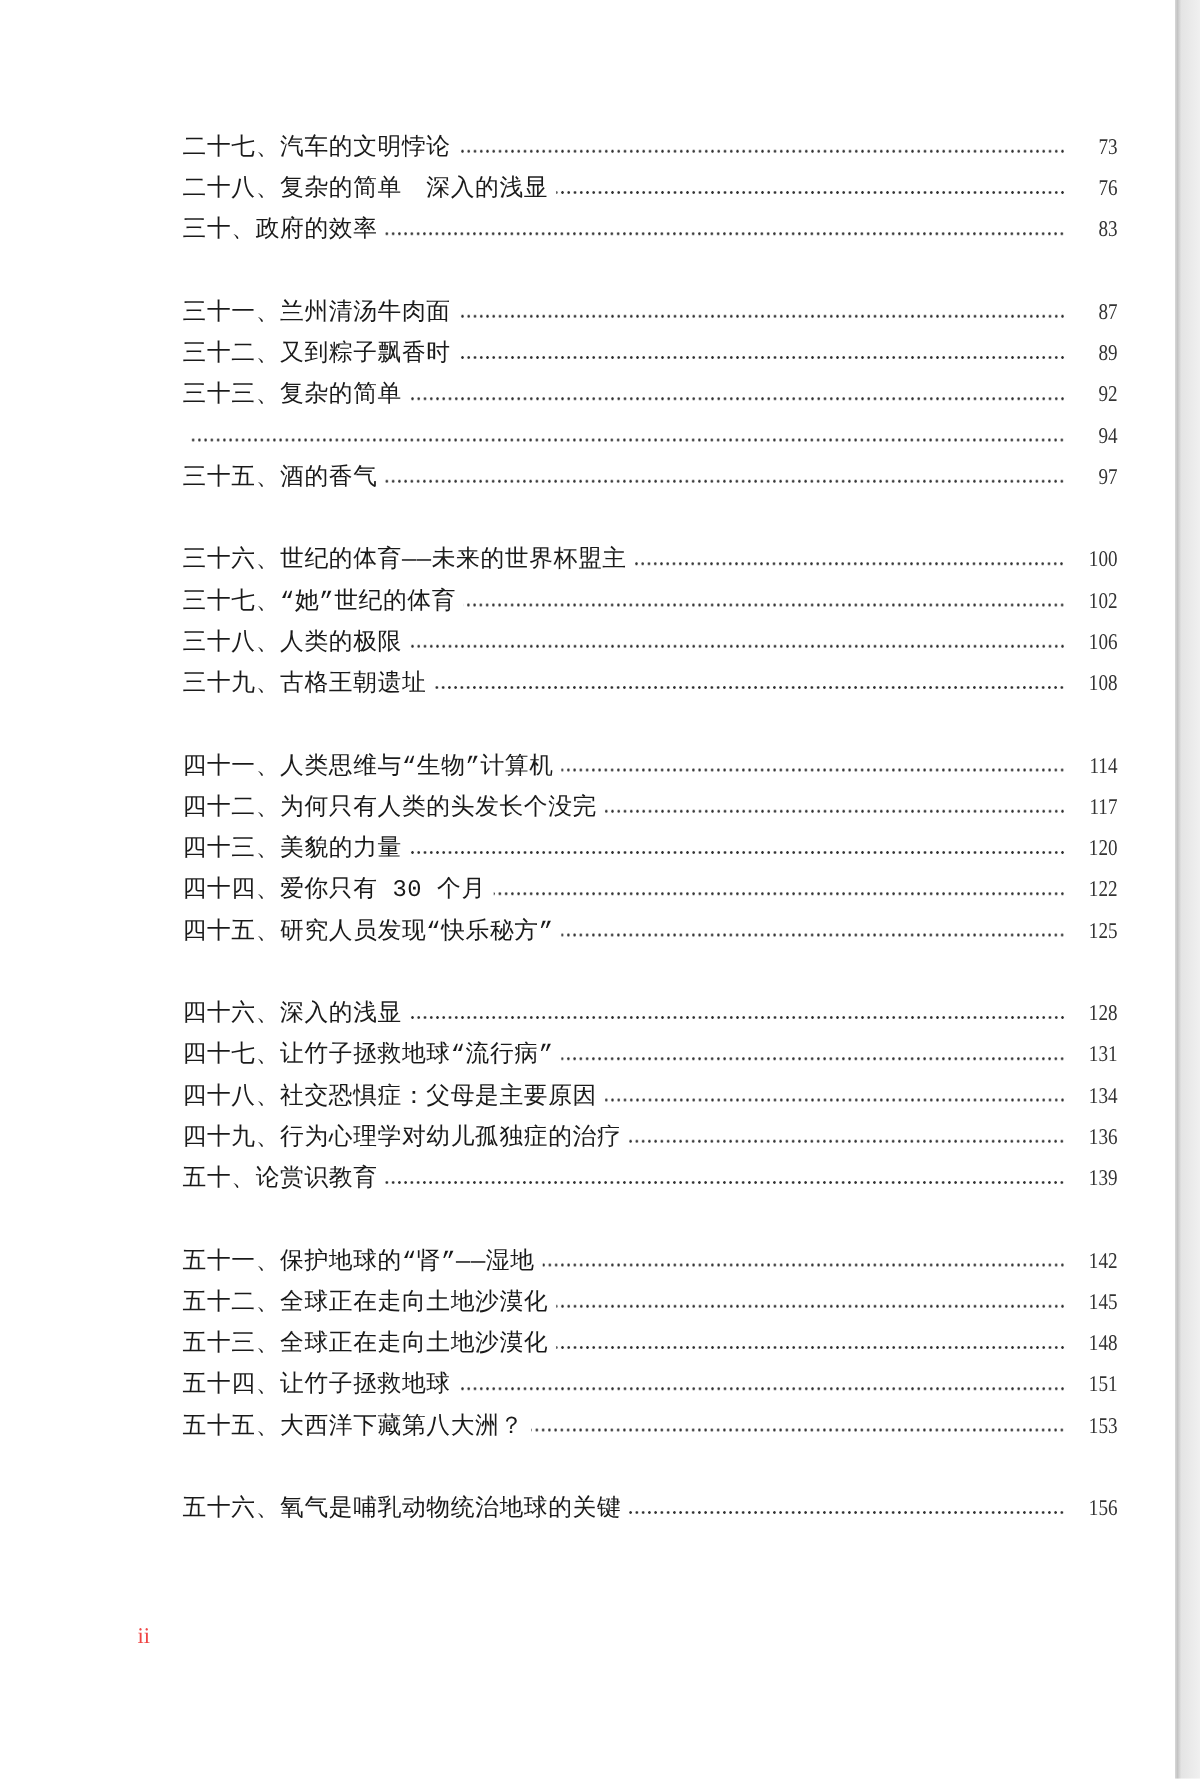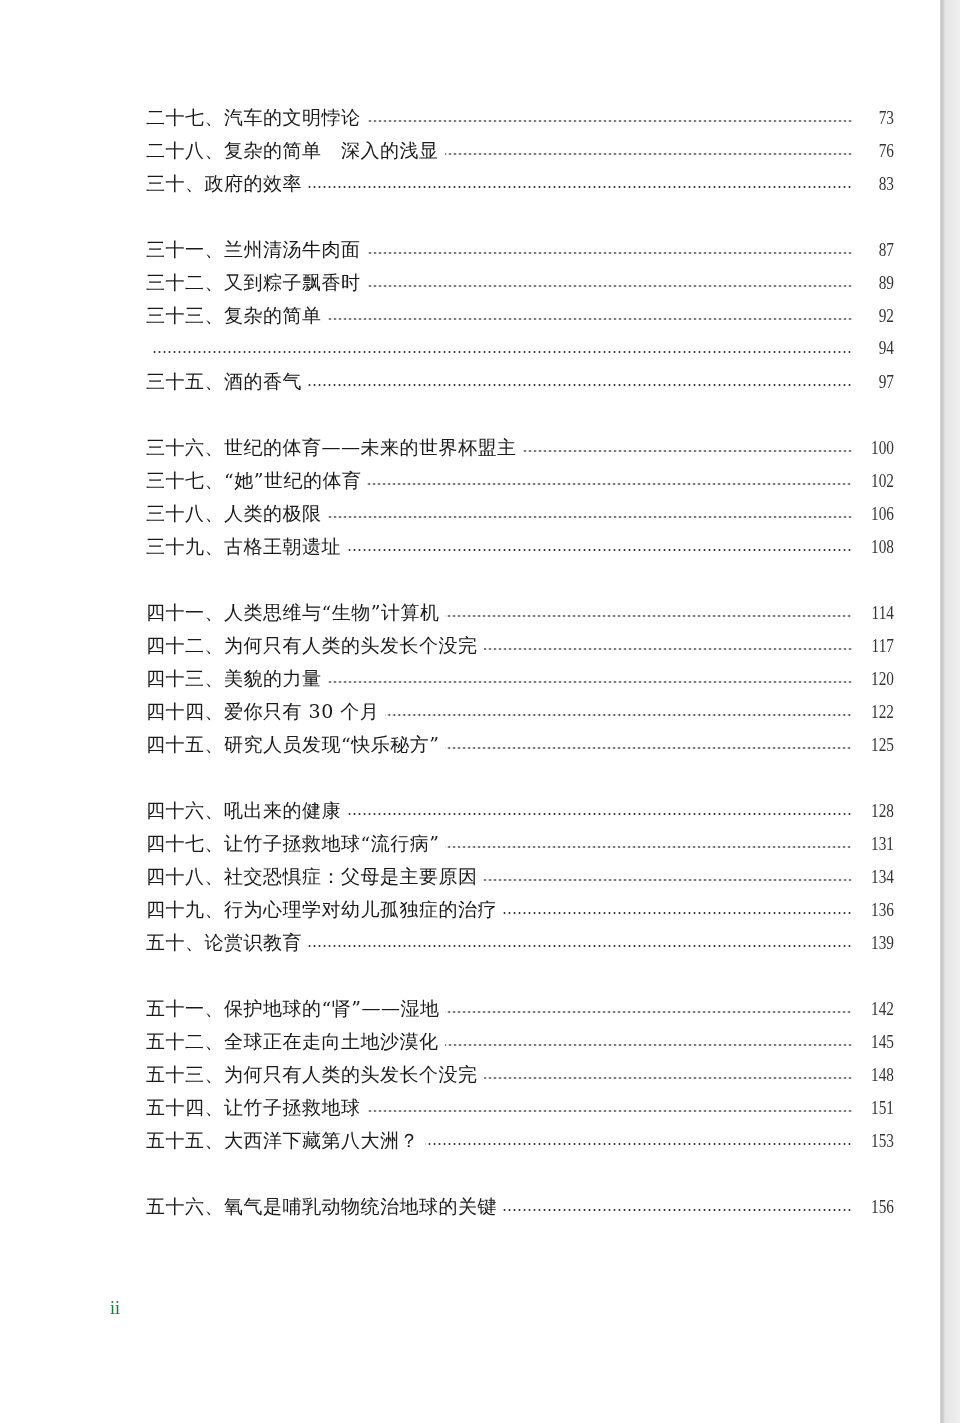--- a/index.html
+++ b/index.html
@@ -24,21 +24,21 @@
     }
     .group { margin-bottom: 33px; }
     .entry {
       display: flex;
       align-items: baseline;
       height: 33px;
       line-height: 33px;
       font-size: 19px;
       white-space: nowrap;
     }
-    .entry .title { flex: 0 0 auto; letter-spacing: 0.5px; }
+    .entry .title { flex: 0 0 auto; letter-spacing: 0.5px; font-family: Liberation Mono, monospace; }
     .entry .leader {
       flex: 1 1 auto;
       margin: 0 8px 0 6px;
       height: 4px;
       align-self: center;
       background-image: radial-gradient(circle, #333 0.9px, transparent 1.2px);
       background-size: 5px 4px;
       background-repeat: repeat-x;
       background-position: right center;
       position: relative;
@@ -53,21 +53,21 @@
       text-align: right;
       transform: scaleX(0.85);
       transform-origin: right center;
     }
     .folio {
       position: absolute;
       left: 110px;
       top: 1298px;
       font-family: "Liberation Serif", serif;
       font-size: 18px;
-      color: #15803d;
+      color: #ef4444;
     }
   </style>
 </head>
 <body>
 
 <div class="page-edge"></div>
 
 <div class="toc" id="toc">
     <div class="group">
       <div class="entry">
@@ -156,21 +156,21 @@
         <span class="page">122</span>
       </div>
       <div class="entry">
         <span class="title">四十五、研究人员发现“快乐秘方”</span>
         <span class="leader"></span>
         <span class="page">125</span>
       </div>
     </div>
     <div class="group">
       <div class="entry">
-        <span class="title">四十六、吼出来的健康</span>
+        <span class="title">四十六、深入的浅显</span>
         <span class="leader"></span>
         <span class="page">128</span>
       </div>
       <div class="entry">
         <span class="title">四十七、让竹子拯救地球“流行病”</span>
         <span class="leader"></span>
         <span class="page">131</span>
       </div>
       <div class="entry">
         <span class="title">四十八、社交恐惧症：父母是主要原因</span>
@@ -193,21 +193,21 @@
         <span class="title">五十一、保护地球的“肾”——湿地</span>
         <span class="leader"></span>
         <span class="page">142</span>
       </div>
       <div class="entry">
         <span class="title">五十二、全球正在走向土地沙漠化</span>
         <span class="leader"></span>
         <span class="page">145</span>
       </div>
       <div class="entry">
-        <span class="title">五十三、为何只有人类的头发长个没完</span>
+        <span class="title">五十三、全球正在走向土地沙漠化</span>
         <span class="leader"></span>
         <span class="page">148</span>
       </div>
       <div class="entry">
         <span class="title">五十四、让竹子拯救地球</span>
         <span class="leader"></span>
         <span class="page">151</span>
       </div>
       <div class="entry">
         <span class="title">五十五、大西洋下藏第八大洲？</span>

